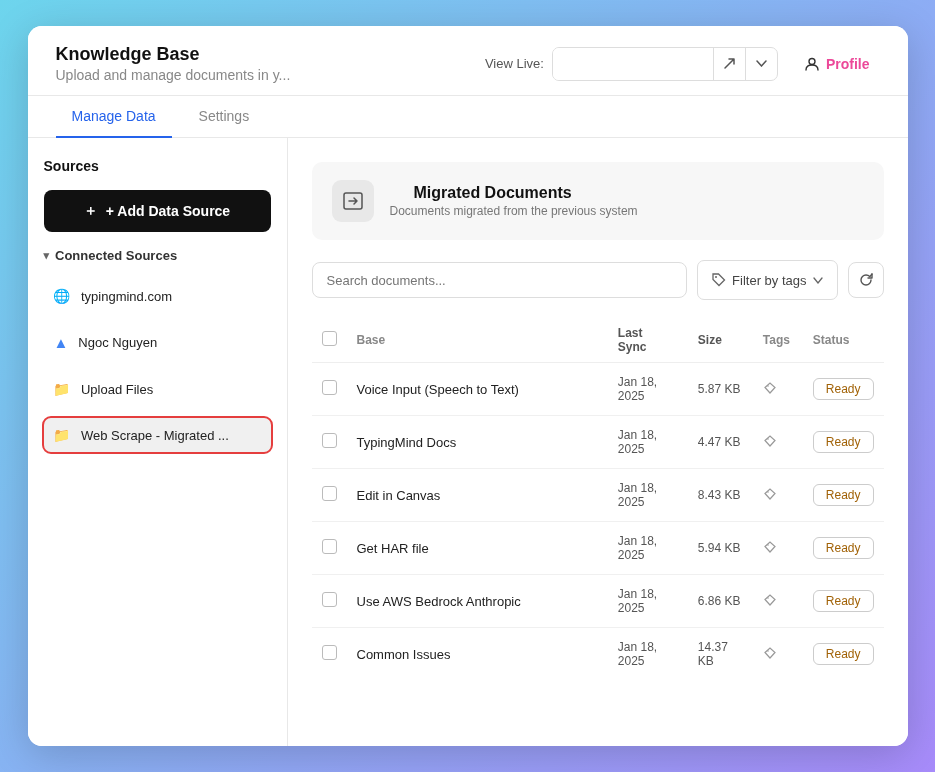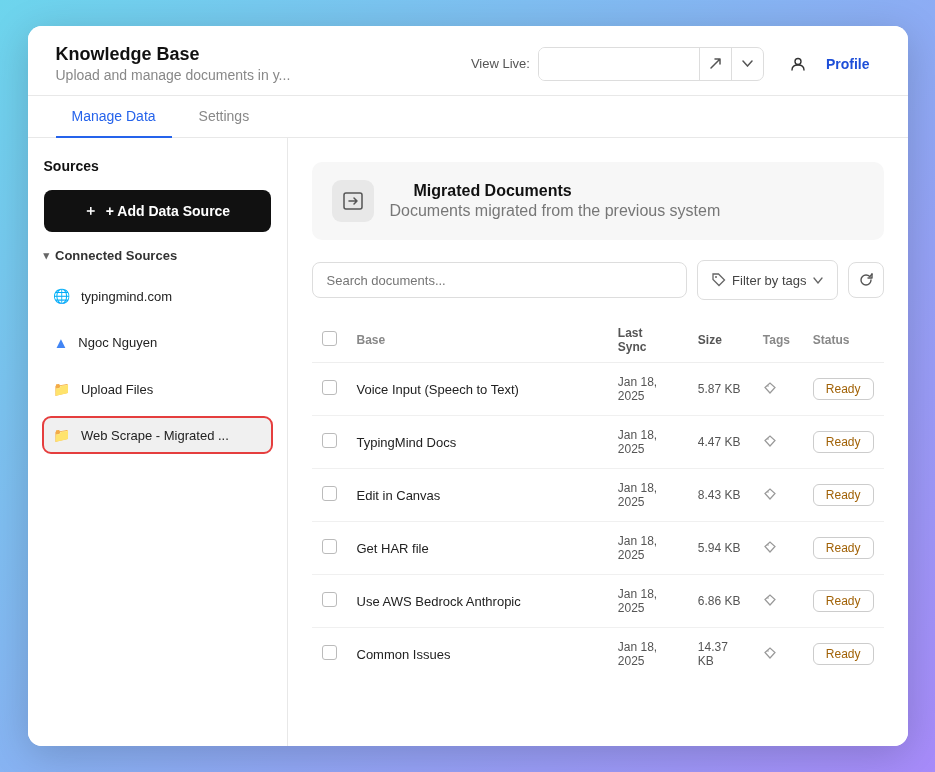--- a/index.html
+++ b/index.html
@@ -84,24 +84,24 @@
       display: flex;
       align-items: center;
       justify-content: center;
       border-left: 1px solid #ddd;
       color: #555;
       cursor: pointer;
     }
     .profile-btn {
       display: flex;
       align-items: center;
-      gap: 20px;
+      gap: 6px;
       font-size: 14px;
       font-weight: 600;
-      color: #1d4ed8;
+      color: #ec4899;
       cursor: pointer;
       padding: 6px 10px;
       border-radius: 7px;
     }
     
     .tabs {
       display: flex;
       gap: 11px;
       padding: 0 28px;
       border-bottom: 1px solid #e8e8e8;
@@ -213,21 +213,21 @@
       font-size: 20px;
       color: #555;
     }
     .migrated-title {
       font-size: 16px;
       font-weight: 700;
       color: #111;
       padding-left: 24px;
     }
     .migrated-subtitle {
-      font-size: 16px;
+      font-size: 12px;
       color: #777;
       margin-top: 2px;
     }
     
     .search-filter-row {
       display: flex;
       align-items: center;
       gap: 10px;
       margin-bottom: 18px;
       justify-content: space-between;

